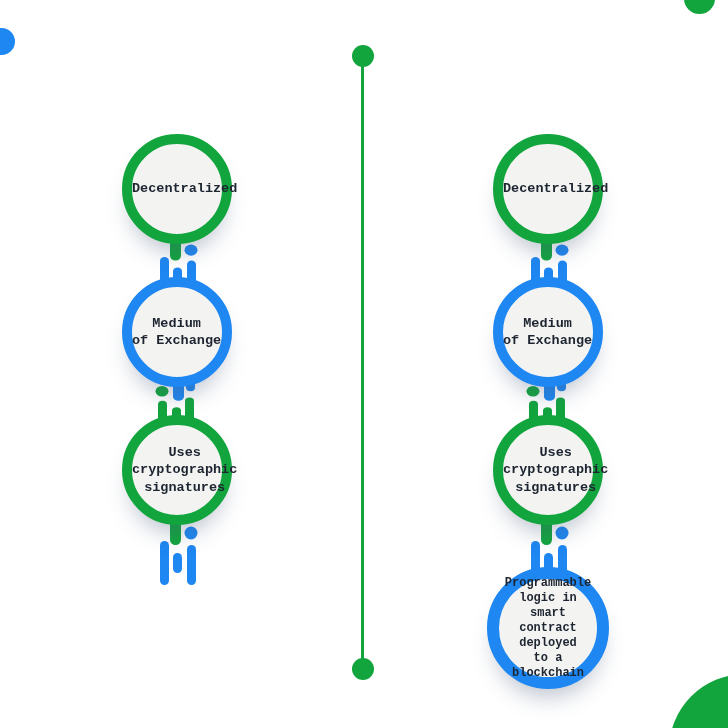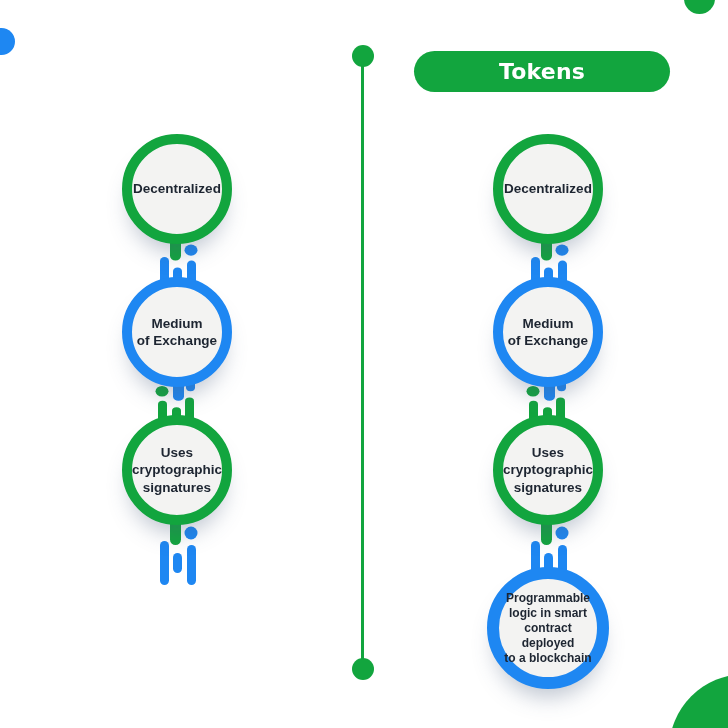--- a/index.html
+++ b/index.html
@@ -28,23 +28,24 @@
     font-weight:700;font-size:22px;letter-spacing:0.2px;white-space:nowrap;
   }
   #pill-left{left:50px;top:52px;width:260px;}
   #pill-right{left:414px;top:51px;width:256px;}
   
   .node{
     position:absolute;box-sizing:border-box;
     width:110px;height:110px;border-radius:50%;
     border:10px solid var(--green);
     background:var(--circle_fill);
-    display:flex;align-items:center;justify-content:center;
+    display:flex;align-items:center;
     text-align:center;z-index:2;
     box-shadow:0 16px 22px -8px rgba(70,90,120,0.35);
+    font-family:Liberation Mono, monospace;
   }
   .node.big{width:122px;height:122px;border-width:12px;}
   .node-label{
     font-weight:700;color:var(--text);
     font-size:13.5px;line-height:1.28;white-space:pre-line;
   }
   .node.big .node-label{font-size:12px;line-height:1.25;}
   
   .connector{position:absolute;width:56px;z-index:1;overflow:visible;}
   .fg{fill:var(--green);} .fb{fill:var(--blue);}
@@ -55,23 +56,20 @@
 <div id="canvas">
 
   <div class="decor" id="decor-blue-left"></div>
   <div class="decor" id="decor-green-tr"></div>
   <div class="decor" id="decor-green-br"></div>
 
   <div id="divider-line"></div>
   <div class="divider-dot" id="divider-dot-top"></div>
   <div class="divider-dot" id="divider-dot-bottom"></div>
 
-  <div class="pill" id="pill-right">
-    <span>Tokens</span>
-  </div>
 
   <div class="node" style="left: 122px; top: 134px; border-color: rgb(18, 165, 62);">
     <span class="node-label">Decentralized</span>
   </div>
   <div class="node" style="left: 122px; top: 277px; border-color: rgb(30, 135, 242);">
     <span class="node-label">Medium
 of Exchange</span>
   </div>
   <div class="node" style="left: 122px; top: 415px; border-color: rgb(18, 165, 62);">
     <span class="node-label">Uses

